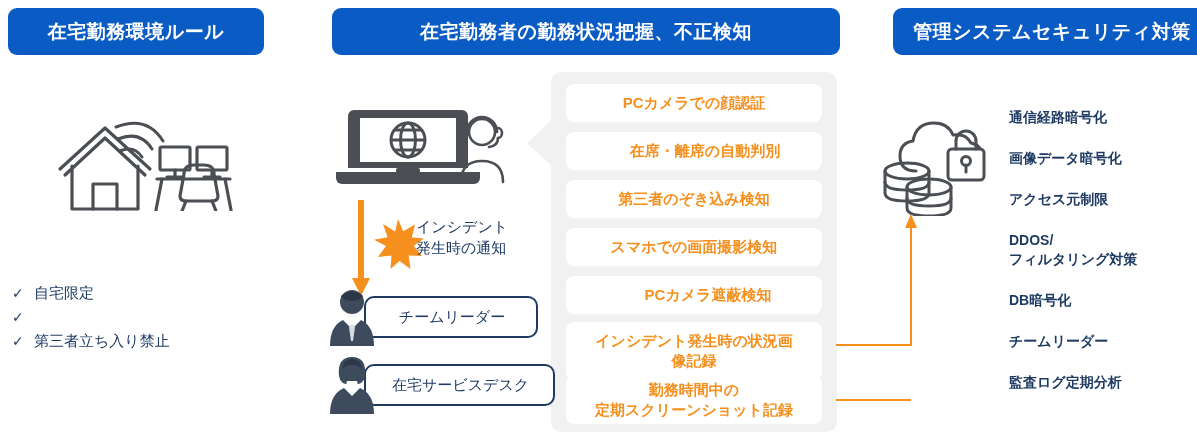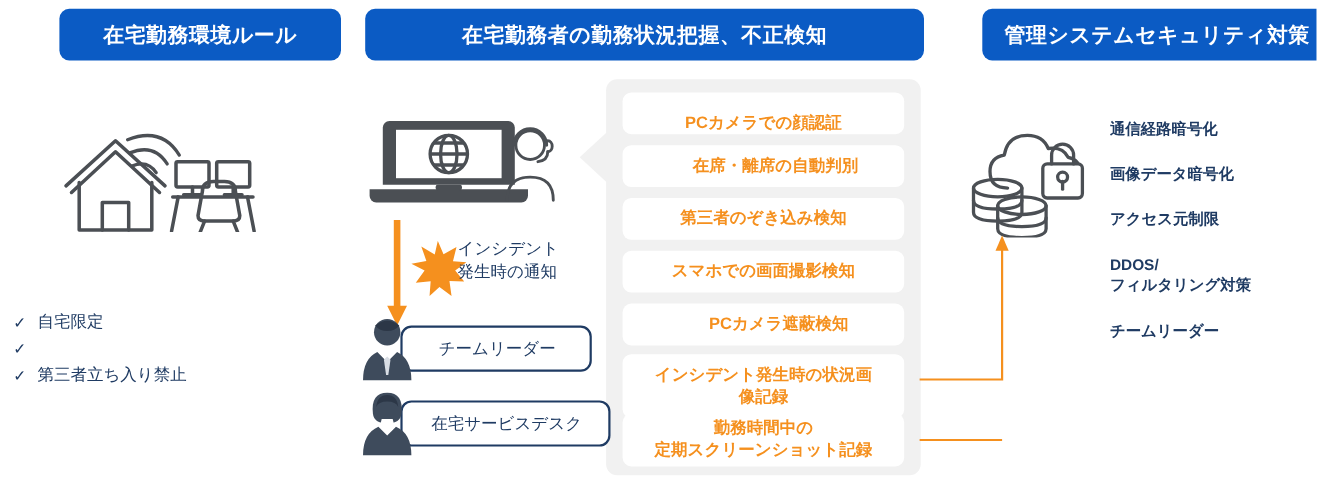--- a/index.html
+++ b/index.html
@@ -26,21 +26,21 @@
     background: #0b5bc4;
     border-radius: 9px;
     color: #ffffff;
     font-weight: bold;
     display: flex;
     align-items: center;
     justify-content: center;
     letter-spacing: .5px;
     box-sizing: border-box;
   }
-  #hdr-left   { left: 8px;   top: 8px; width: 256px; height: 47px; font-size: 19px; margin-left: 46px; }
+  #hdr-left   { left: 8px;   top: 8px; width: 256px; height: 47px; font-size: 19px; }
   #hdr-center { left: 332px; top: 8px; width: 508px; height: 47px; font-size: 19px; }
   #hdr-right  { left: 872px; top: 8px; width: 318px; height: 47px; font-size: 19px; margin-left: 21px; }
 
   
   #home-icon {
     position: absolute;
     left: 34px; top: 106px;
     width: 200px; height: 105px;
   }
   #rules-list {
@@ -290,21 +290,21 @@
         <path d="M2 58 q0 -20 14 -26 l8 8 l8 -8 q14 6 14 26 z"></path>
         <path d="M18 29 l6 7 l6 -7 l-1 -4 l-10 0 z" fill="#ffffff"></path>
       </g>
     </svg>
     <div class="role-box">在宅サービスデスク</div>
   </div>
 
   <div id="panel-notch"></div>
   <div id="feature-panel"></div>
 
-  <div class="feat" style="top:84px;height:38px;align-items:flex-end;">
+  <div class="feat" style="top:84px;height:38px;">
     <span>PCカメラでの顔認証</span>
   </div>
   <div class="feat" style="top:132px;height:38px;padding-left:22px;">
     <span>在席・離席の自動判別</span>
   </div>
   <div class="feat" style="top:180px;height:38px;">
     <span>第三者のぞき込み検知</span>
   </div>
   <div class="feat" style="top:228px;height:38px;">
     <span>スマホでの画面撮影検知</span>
@@ -341,21 +341,23 @@
       <path d="M90 57 v7"></path>
     </g>
   </svg>
 
   <div id="sec-list">
     <div class="sec-item">通信経路暗号化</div>
     <div class="sec-item">画像データ暗号化</div>
     <div class="sec-item">アクセス元制限</div>
     <div class="sec-item">DDOS/
 フィルタリング対策</div>
+    <div class="sec-item">DB暗号化</div>
     <div class="sec-item">チームリーダー</div>
+    <div class="sec-item">監査ログ定期分析</div>
   </div>
 
   <svg id="connectors" viewBox="0 0 1197 442">
     <g stroke="#f5901e" stroke-width="2" fill="none">
       <path d="M836 345 H911 V222"></path>
       <path d="M836 400 H911"></path>
     </g>
     <path d="M911 214 L905 228 L917 228 Z" fill="#f5901e"></path>
   </svg>
 

